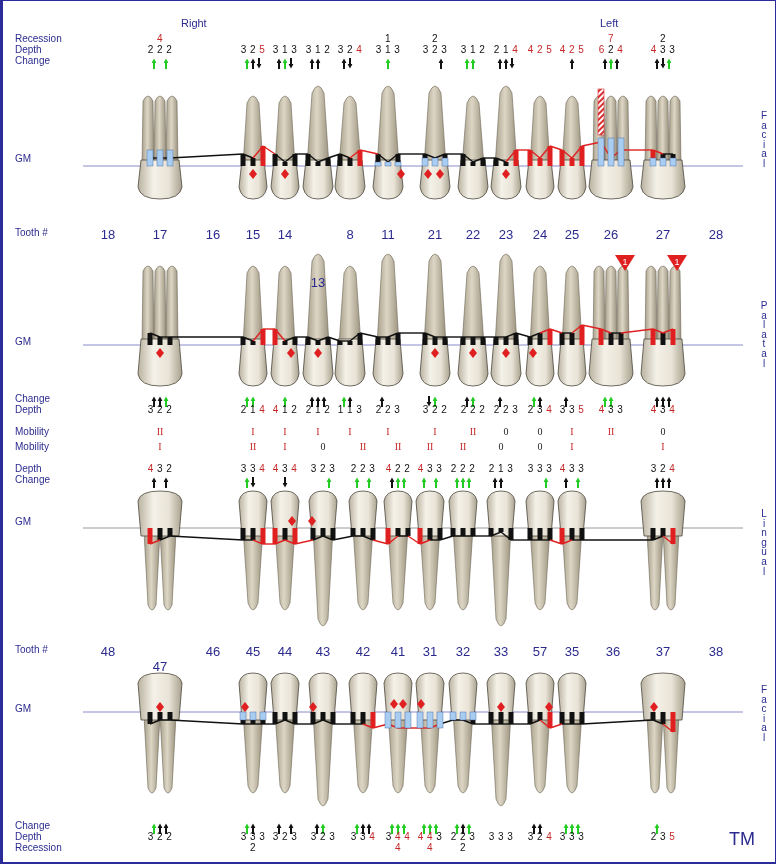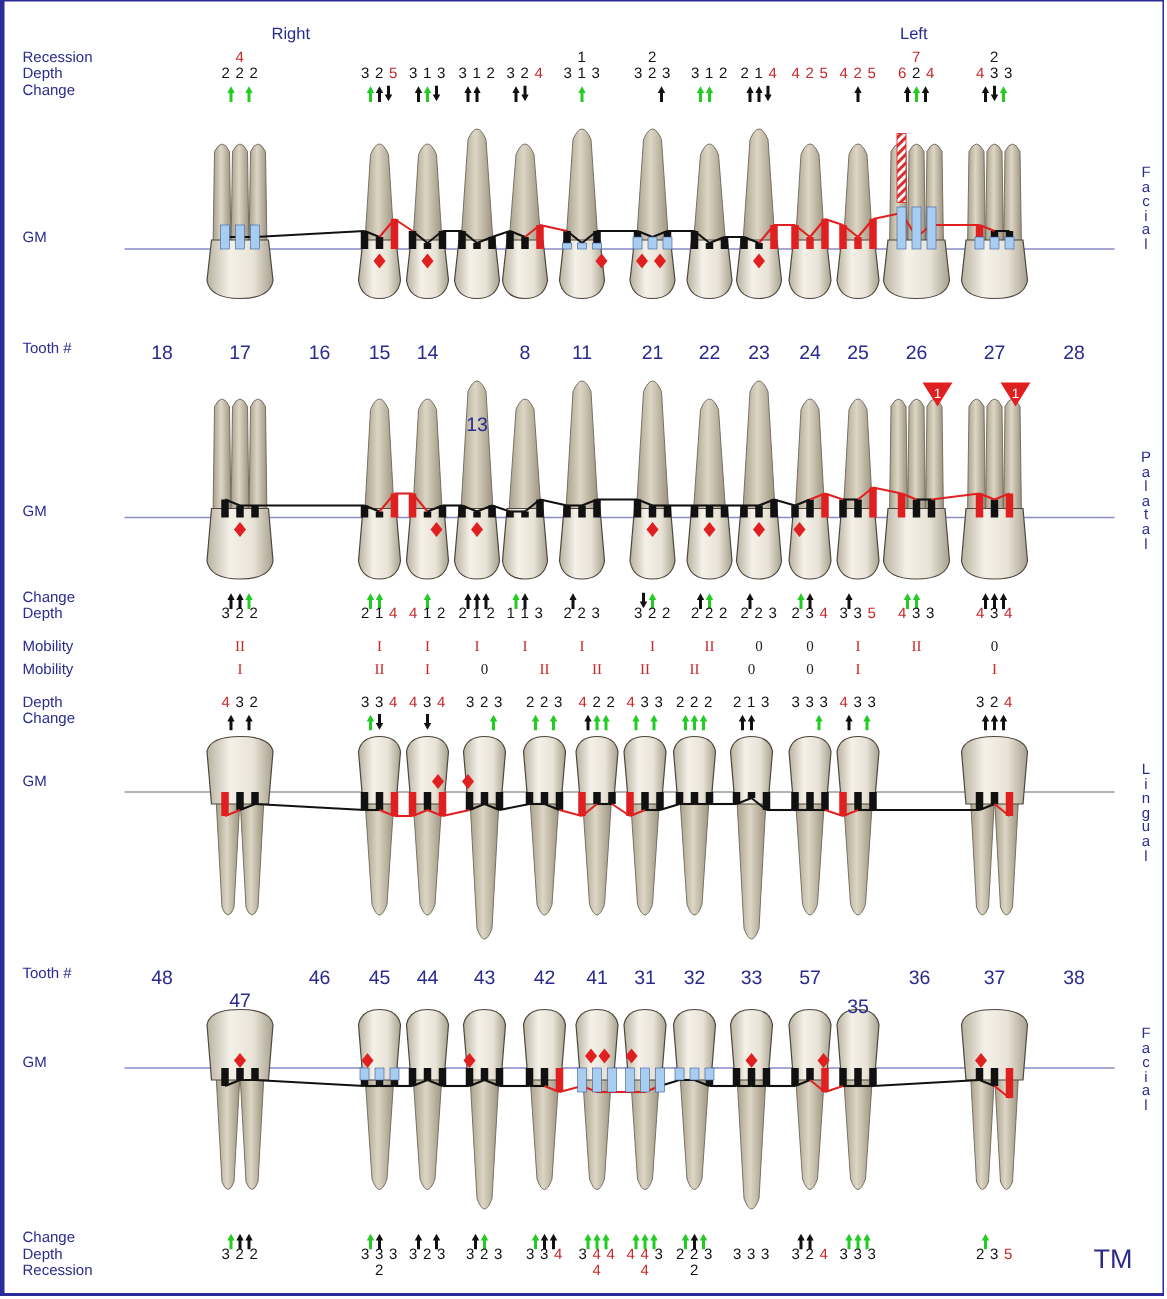--- a/index.html
+++ b/index.html
@@ -1075,21 +1075,21 @@
       <div class="tooth-no" style="left:210px;top:643px;">46</div>
       <div class="tooth-no" style="left:250px;top:643px;">45</div>
       <div class="tooth-no" style="left:282px;top:643px;">44</div>
       <div class="tooth-no" style="left:320px;top:643px;">43</div>
       <div class="tooth-no" style="left:360px;top:643px;">42</div>
       <div class="tooth-no" style="left:395px;top:643px;">41</div>
       <div class="tooth-no" style="left:427px;top:643px;">31</div>
       <div class="tooth-no" style="left:460px;top:643px;">32</div>
       <div class="tooth-no" style="left:498px;top:643px;">33</div>
       <div class="tooth-no" style="left:537px;top:643px;">57</div>
-      <div class="tooth-no" style="left:569px;top:662px;">35</div>
+      <div class="tooth-no" style="left:569px;top:643px;">35</div>
       <div class="tooth-no" style="left:610px;top:643px;">36</div>
       <div class="tooth-no" style="left:660px;top:643px;">37</div>
       <div class="tooth-no" style="left:713px;top:643px;">38</div>
       <div class="arrows" style="left:157px;top:819px;">
         <span class="arr"><svg width="5" height="11">
             <polygon points="0,5 5,5 2.5,0.5" fill="#22cc22"></polygon>
             <rect x="1.5" y="4" width="2" height="7" fill="#22cc22"></rect>
           </svg></span>
         <span class="arr"><svg width="5" height="11">
             <polygon points="0,5 5,5 2.5,0.5" fill="#111111"></polygon>

